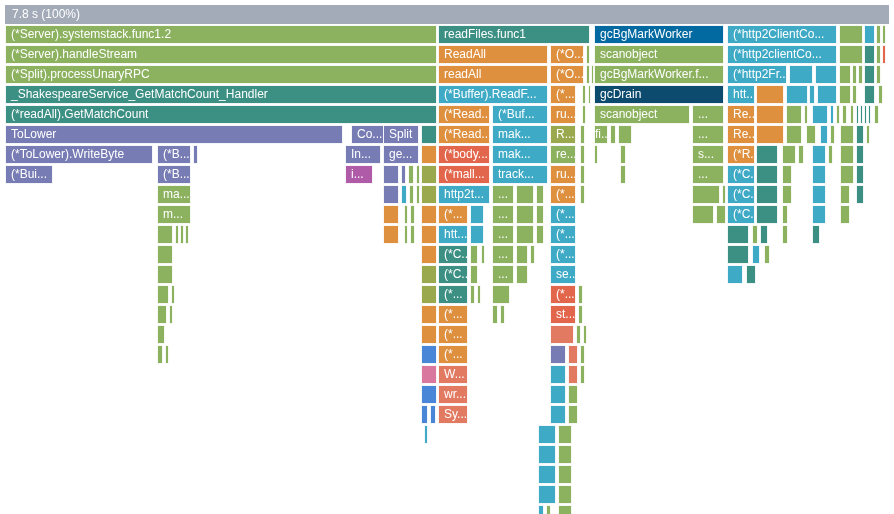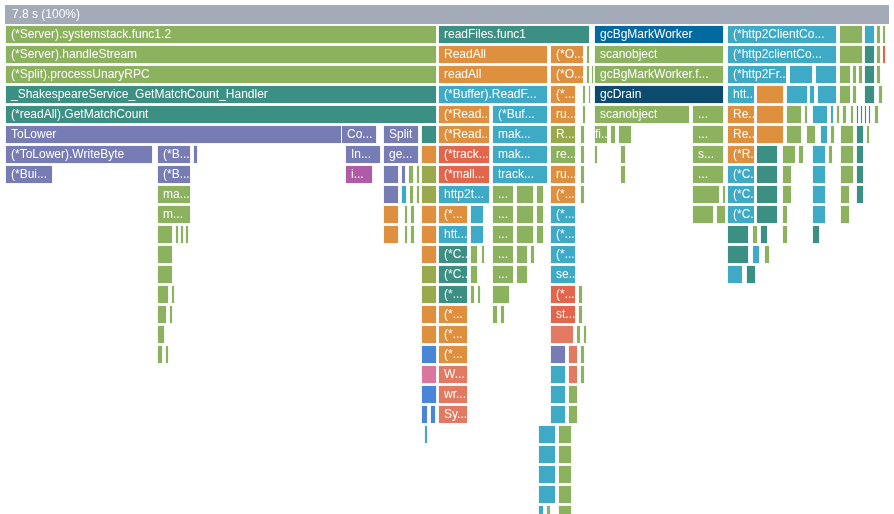--- a/index.html
+++ b/index.html
@@ -83,21 +83,21 @@
       <div class="frame tiny" style="left: 830px; top: 105px; width: 4px; background: rgb(63, 170, 198);"></div>
       <div class="frame tiny" style="left: 836px; top: 105px; width: 4px; background: rgb(140, 177, 95);"></div>
       <div class="frame tiny" style="left: 842px; top: 105px; width: 5px; background: rgb(140, 177, 95);"></div>
       <div class="frame tiny" style="left: 850px; top: 105px; width: 4px; background: rgb(140, 177, 95);"></div>
       <div class="frame tiny" style="left: 856px; top: 105px; width: 3px; background: rgb(60, 143, 131);"></div>
       <div class="frame tiny" style="left: 860px; top: 105px; width: 3px; background: rgb(60, 143, 131);"></div>
       <div class="frame tiny" style="left: 864px; top: 105px; width: 3px; background: rgb(60, 143, 131);"></div>
       <div class="frame tiny" style="left: 868px; top: 105px; width: 3px; background: rgb(60, 143, 131);"></div>
       <div class="frame tiny" style="left: 874px; top: 105px; width: 5px; background: rgb(140, 177, 95);"></div>
       <div class="frame" style="left: 5px; top: 125px; width: 338px; background: rgb(120, 124, 180);">ToLower</div>
-      <div class="frame" style="left: 341px; top: 125px; width: 36px; background: rgb(120, 124, 180);">Co...</div>
+      <div class="frame" style="left: 351px; top: 125px; width: 36px; background: rgb(120, 124, 180);">Co...</div>
       <div class="frame" style="left: 383px; top: 125px; width: 36px; background: rgb(120, 124, 180);">Split</div>
       <div class="frame tiny" style="left: 421px; top: 125px; width: 16px; background: rgb(60, 143, 131);"></div>
       <div class="frame" style="left: 438px; top: 125px; width: 52px; background: rgb(223, 144, 63);">(*Read...</div>
       <div class="frame" style="left: 492px; top: 125px; width: 56px; background: rgb(63, 170, 198);">mak...</div>
       <div class="frame" style="left: 550px; top: 125px; width: 26px; background: rgb(154, 168, 78);">R...</div>
       <div class="frame tiny" style="left: 580px; top: 125px; width: 5px; background: rgb(140, 177, 95);"></div>
       <div class="frame tiny" style="left: 594px; top: 125px; width: 14px; background: rgb(140, 177, 95);">fi...</div>
       <div class="frame tiny" style="left: 610px; top: 125px; width: 6px; background: rgb(140, 177, 95);"></div>
       <div class="frame tiny" style="left: 618px; top: 125px; width: 14px; background: rgb(140, 177, 95);"></div>
       <div class="frame" style="left: 692px; top: 125px; width: 32px; background: rgb(140, 177, 95);">...</div>
@@ -109,21 +109,21 @@
       <div class="frame tiny" style="left: 830px; top: 125px; width: 5px; background: rgb(140, 177, 95);"></div>
       <div class="frame tiny" style="left: 840px; top: 125px; width: 14px; background: rgb(140, 177, 95);"></div>
       <div class="frame tiny" style="left: 856px; top: 125px; width: 8px; background: rgb(60, 143, 131);"></div>
       <div class="frame tiny" style="left: 866px; top: 125px; width: 4px; background: rgb(140, 177, 95);"></div>
       <div class="frame" style="left: 5px; top: 145px; width: 148px; background: rgb(120, 124, 180);">(*ToLower).WriteByte</div>
       <div class="frame" style="left: 157px; top: 145px; width: 34px; background: rgb(120, 124, 180);">(*B...</div>
       <div class="frame tiny" style="left: 193px; top: 145px; width: 5px; background: rgb(120, 124, 180);"></div>
       <div class="frame" style="left: 345px; top: 145px; width: 36px; background: rgb(120, 124, 180);">In...</div>
       <div class="frame" style="left: 383px; top: 145px; width: 36px; background: rgb(120, 124, 180);">ge...</div>
       <div class="frame tiny" style="left: 421px; top: 145px; width: 16px; background: rgb(223, 144, 63);"></div>
-      <div class="frame" style="left: 438px; top: 145px; width: 52px; background: rgb(226, 102, 76);">(*track...</div>
+      <div class="frame" style="left: 438px; top: 145px; width: 52px; background: rgb(226, 102, 76);">(*body...</div>
       <div class="frame" style="left: 492px; top: 145px; width: 56px; background: rgb(63, 170, 198);">mak...</div>
       <div class="frame" style="left: 550px; top: 145px; width: 26px; background: rgb(140, 177, 95);">re...</div>
       <div class="frame tiny" style="left: 580px; top: 145px; width: 5px; background: rgb(140, 177, 95);"></div>
       <div class="frame tiny" style="left: 594px; top: 145px; width: 4px; background: rgb(140, 177, 95);"></div>
       <div class="frame tiny" style="left: 620px; top: 145px; width: 6px; background: rgb(140, 177, 95);"></div>
       <div class="frame" style="left: 692px; top: 145px; width: 32px; background: rgb(140, 177, 95);">s...</div>
       <div class="frame" style="left: 727px; top: 145px; width: 28px; background: rgb(223, 144, 63);">(*R...</div>
       <div class="frame" style="left: 756px; top: 145px; width: 22px; background: rgb(60, 143, 131);"></div>
       <div class="frame tiny" style="left: 782px; top: 145px; width: 14px; background: rgb(140, 177, 95);"></div>
       <div class="frame tiny" style="left: 798px; top: 145px; width: 6px; background: rgb(140, 177, 95);"></div>

